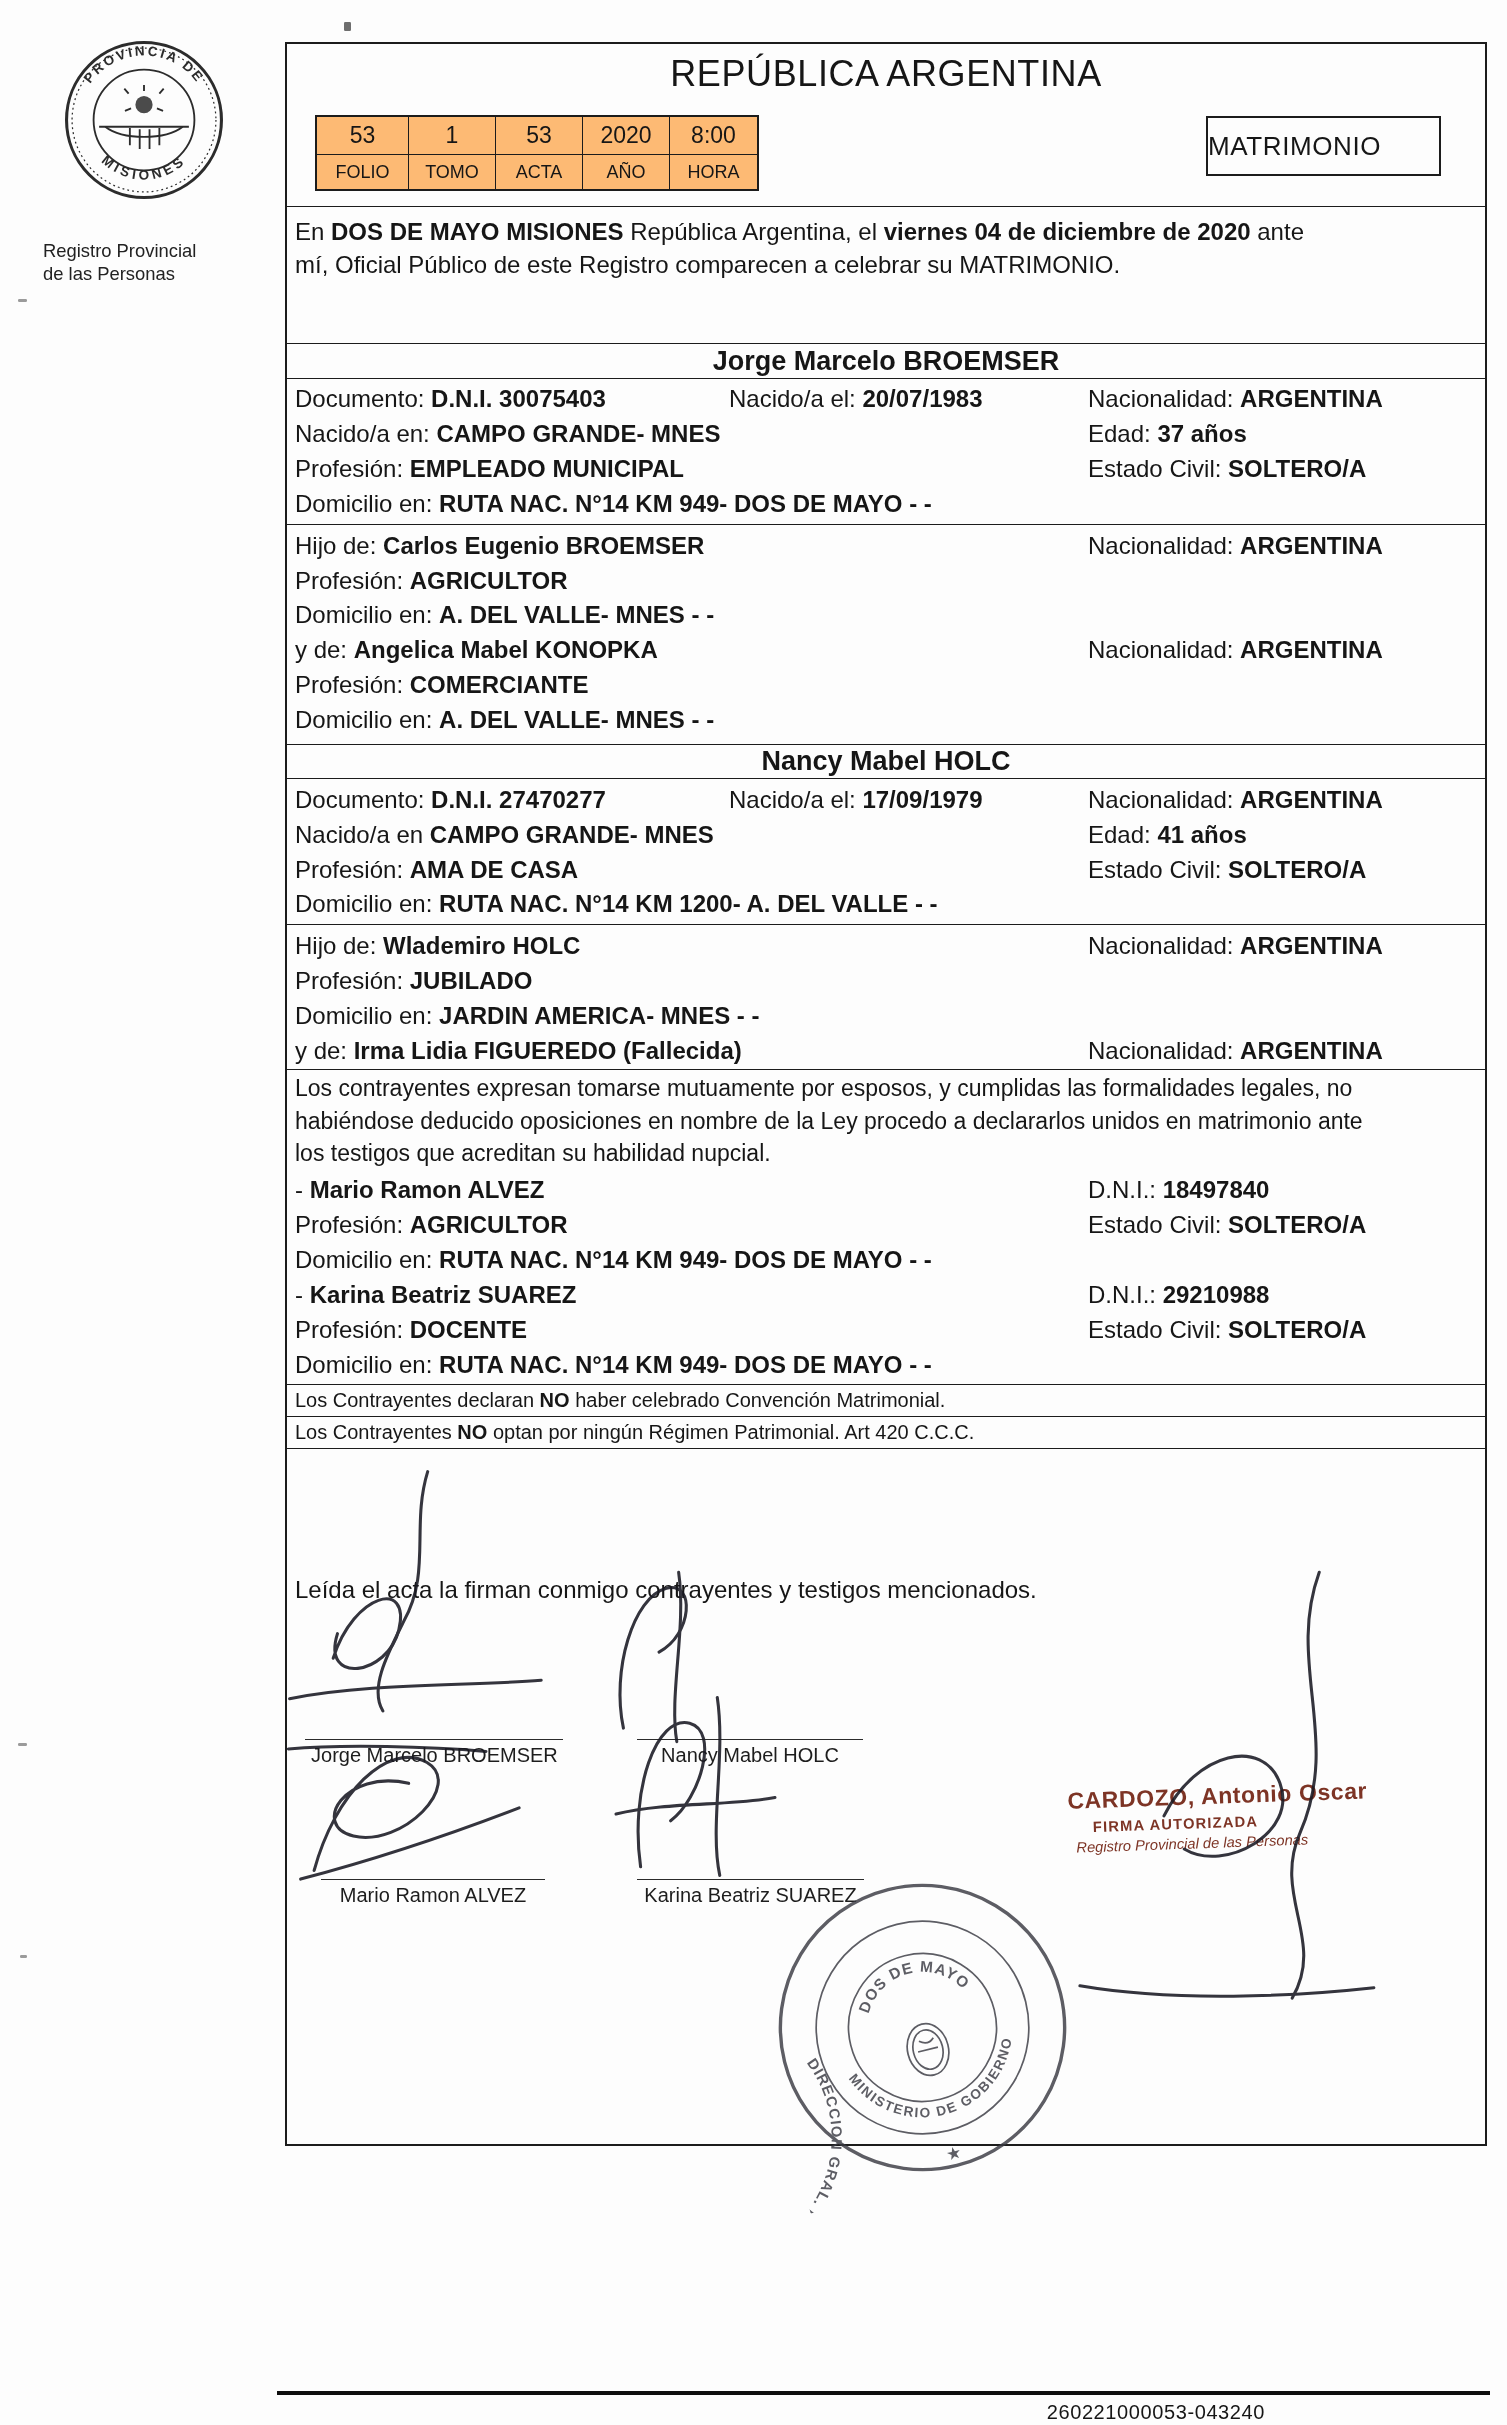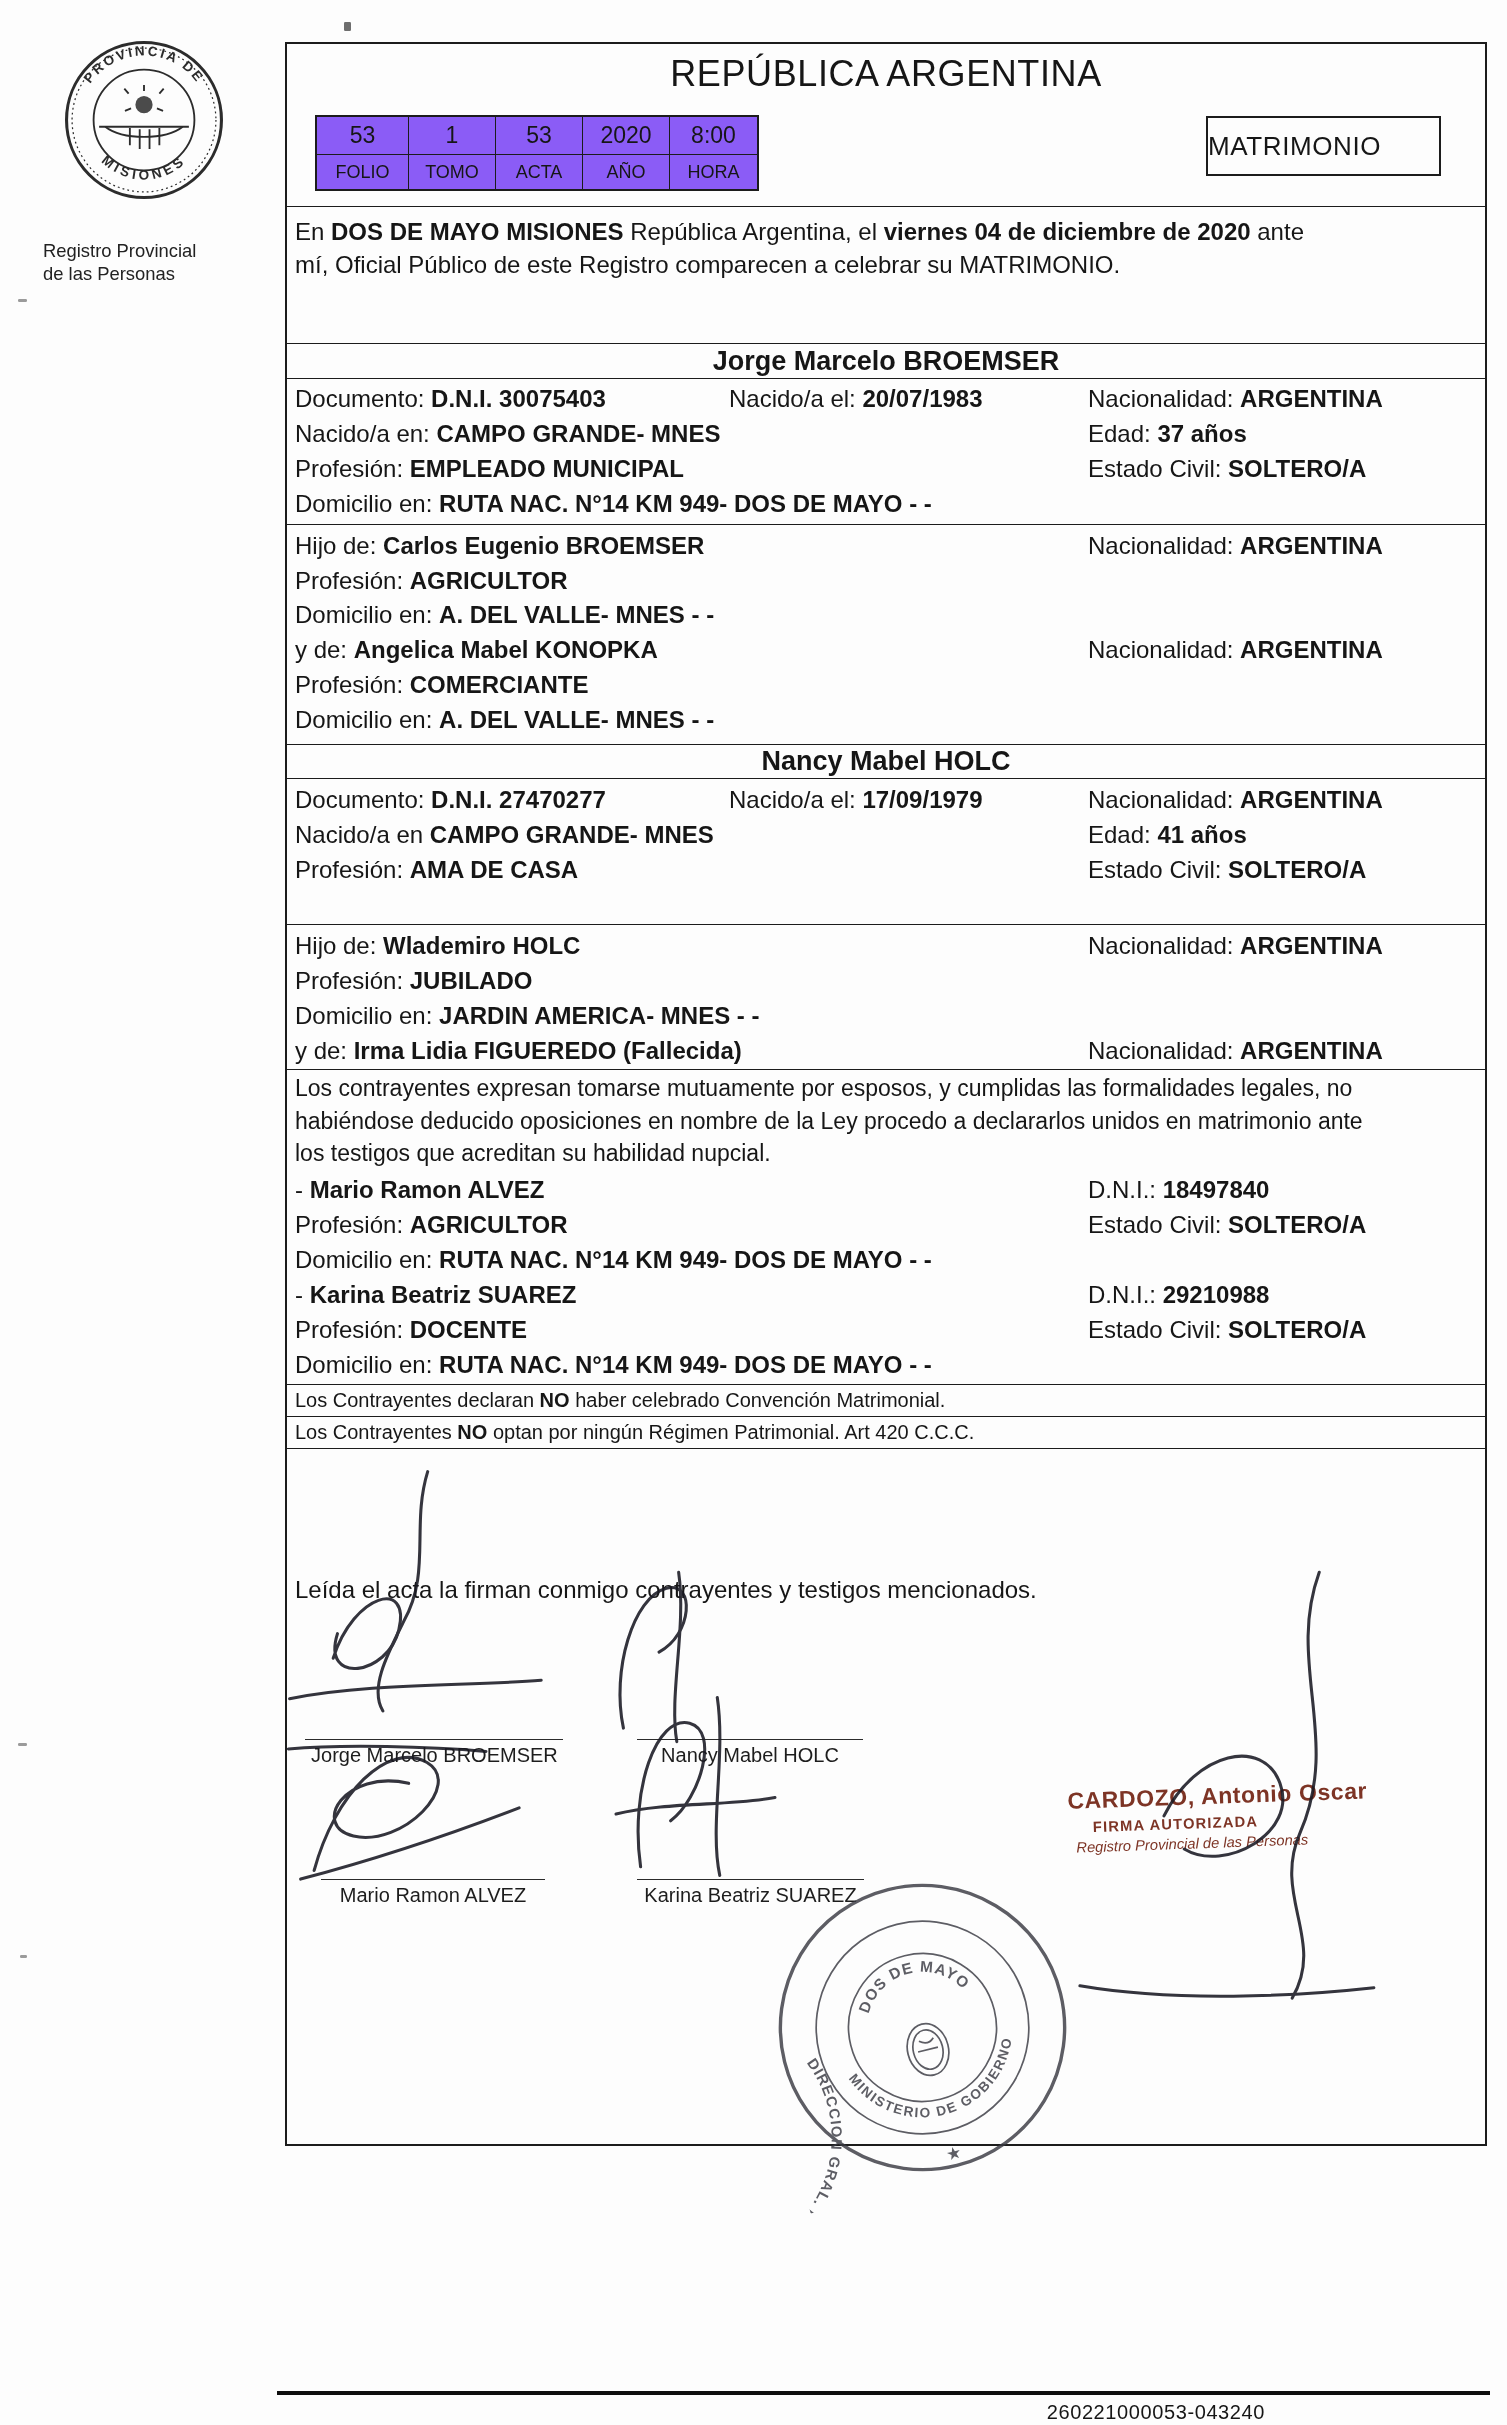--- a/index.html
+++ b/index.html
@@ -8,21 +8,21 @@
     font-family:"Liberation Sans", sans-serif; color:#161616; overflow:hidden;
   }
   .box {
     position:absolute; left:285px; top:42px; width:1198px; height:2100px;
     border:2.5px solid #1c1c1c; background:transparent;
   }
   .hline { position:absolute; left:0; width:100%; height:0; border-top:1.8px solid #1c1c1c; }
   .doc-title { position:absolute; top:8.6px; left:0; width:100%; text-align:center; font-size:36px; letter-spacing:0.6px; }
 
   .idx { position:absolute; left:28px; top:71px; border:2.5px solid #1c1c1c; display:grid;
-         grid-template-columns:92px 87px 87px 87px 87px; background:#8b5cf6; }
+         grid-template-columns:92px 87px 87px 87px 87px; background:#fdba74; }
   .idx .v { height:37px; line-height:37px; font-size:23px; text-align:center;
             border-bottom:1.8px solid #1c1c1c; border-right:1.8px solid #1c1c1c; }
   .idx .l { height:34px; line-height:34px; font-size:18px; text-align:center; border-right:1.8px solid #1c1c1c; }
   .idx .lastcol { border-right:none; }
 
   .mat { position:absolute; left:919px; top:72px; width:231px; height:56px; border:2.5px solid #1c1c1c;
          text-align:left; line-height:56px; font-size:26px; letter-spacing:0.6px; }
 
   .intro { position:absolute; left:8px; top:171px; width:1182px; font-size:24px; line-height:33px; }
   .b { font-weight:700; }
@@ -176,20 +176,23 @@
       <span class="cell p2"><span>Nacido/a el: </span><span class="val">17/09/1979</span></span>
       <span class="cell p3"><span>Nacionalidad: </span><span class="val">ARGENTINA</span></span>
     </div>
     <div class="row" style="top:773px">
       <span class="cell p0"><span>Nacido/a en </span><span class="val">CAMPO GRANDE- MNES</span></span>
       <span class="cell p3"><span>Edad: </span><span class="val">41 años</span></span>
     </div>
     <div class="row" style="top:808px">
       <span class="cell p0"><span>Profesión: </span><span class="val">AMA DE CASA</span></span>
       <span class="cell p3"><span>Estado Civil: </span><span class="val">SOLTERO/A</span></span>
+    </div>
+    <div class="row" style="top:842px">
+      <span class="cell p0"><span>Domicilio en: </span><span class="val">RUTA NAC. N°14 KM 1200- A. DEL VALLE - -</span></span>
     </div>
 
     <div class="hline" style="top:880px"></div>
 
     <div class="row" style="top:884px">
       <span class="cell p0"><span>Hijo de: </span><span class="val">Wlademiro HOLC</span></span>
       <span class="cell p3"><span>Nacionalidad: </span><span class="val">ARGENTINA</span></span>
     </div>
     <div class="row" style="top:919px">
       <span class="cell p0"><span>Profesión: </span><span class="val">JUBILADO</span></span>

